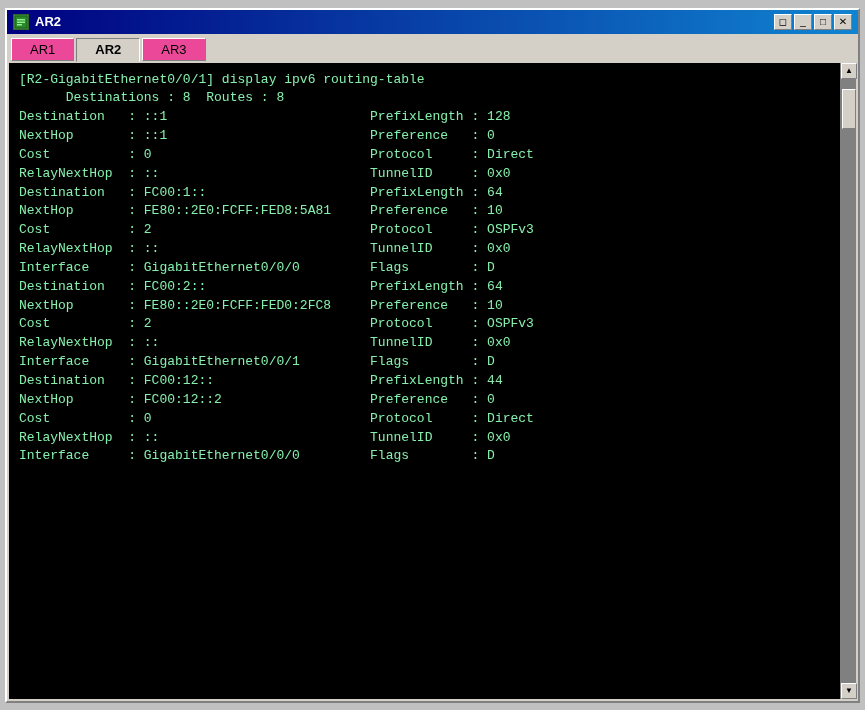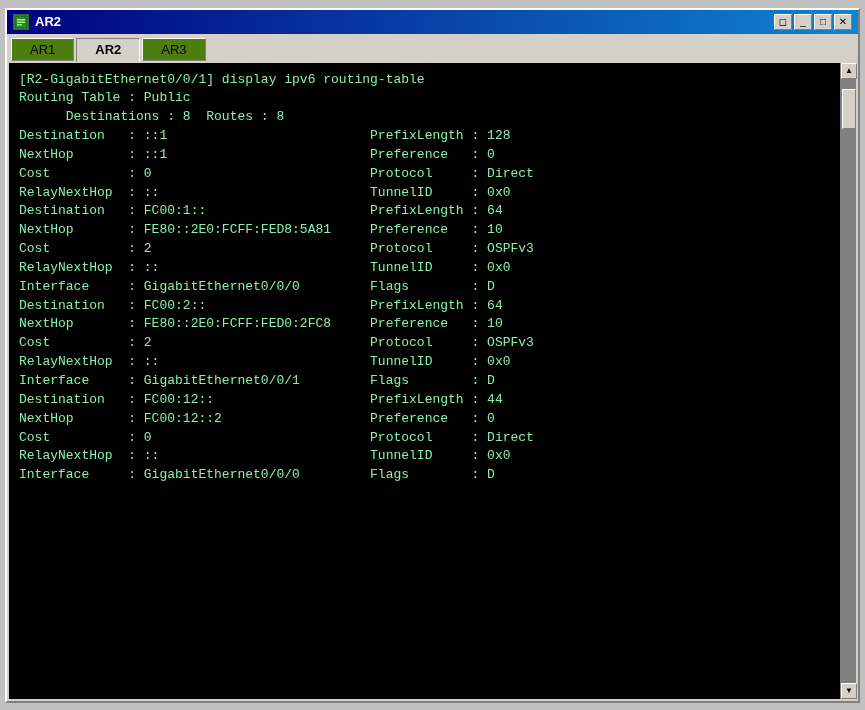--- a/index.html
+++ b/index.html
@@ -84,21 +84,21 @@
       flex-shrink: 0;
     }
 
     .tab {
       padding: 3px 18px;
       font-size: 13px;
       cursor: pointer;
       border: 1px solid #808080;
       border-top-color: #ffffff;
       border-left-color: #ffffff;
-      background: #4d7c0f;
+      background: #ec4899;
       margin-right: 2px;
       position: relative;
     }
 
     .tab.active {
       background: #d4d0c8;
       border-bottom-color: #d4d0c8;
       font-weight: bold;
       margin-bottom: -1px;
       z-index: 1;
@@ -212,21 +212,20 @@
     </div>
     <div class="tab">
       <span>AR3</span>
     </div>
   </div>
 
   <div class="tab-content-area">
     <div class="terminal">
       <div class="terminal-content" id="terminal-lines">
       <div class="line">[R2-GigabitEthernet0/0/1] display ipv6 routing-table</div>
-          <div class="line">Routing Table : Public</div>
           <div class="line">      Destinations : 8  Routes : 8</div>
           <div class="line"></div>
           <div class="line">Destination   : ::1                          PrefixLength : 128</div>
           <div class="line">NextHop       : ::1                          Preference   : 0</div>
           <div class="line">Cost          : 0                            Protocol     : Direct</div>
           <div class="line">RelayNextHop  : ::                           TunnelID     : 0x0</div>
           <div class="line"></div>
           <div class="line">Destination   : FC00:1::                     PrefixLength : 64</div>
           <div class="line">NextHop       : FE80::2E0:FCFF:FED8:5A81     Preference   : 10</div>
           <div class="line">Cost          : 2                            Protocol     : OSPFv3</div>

